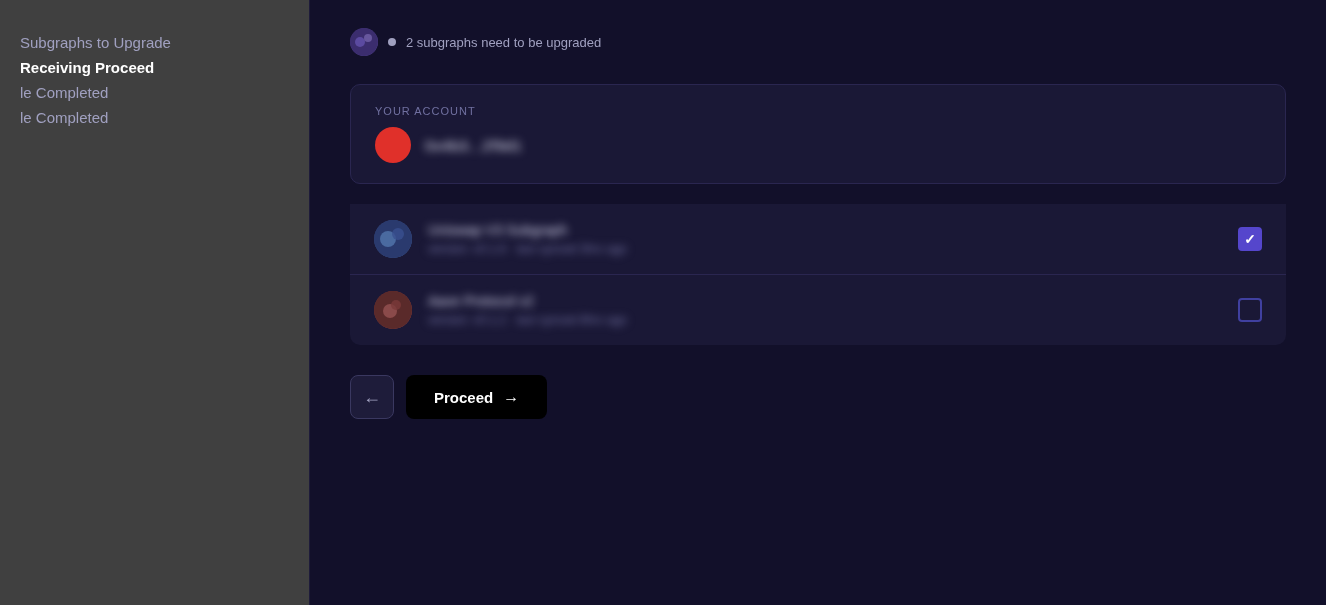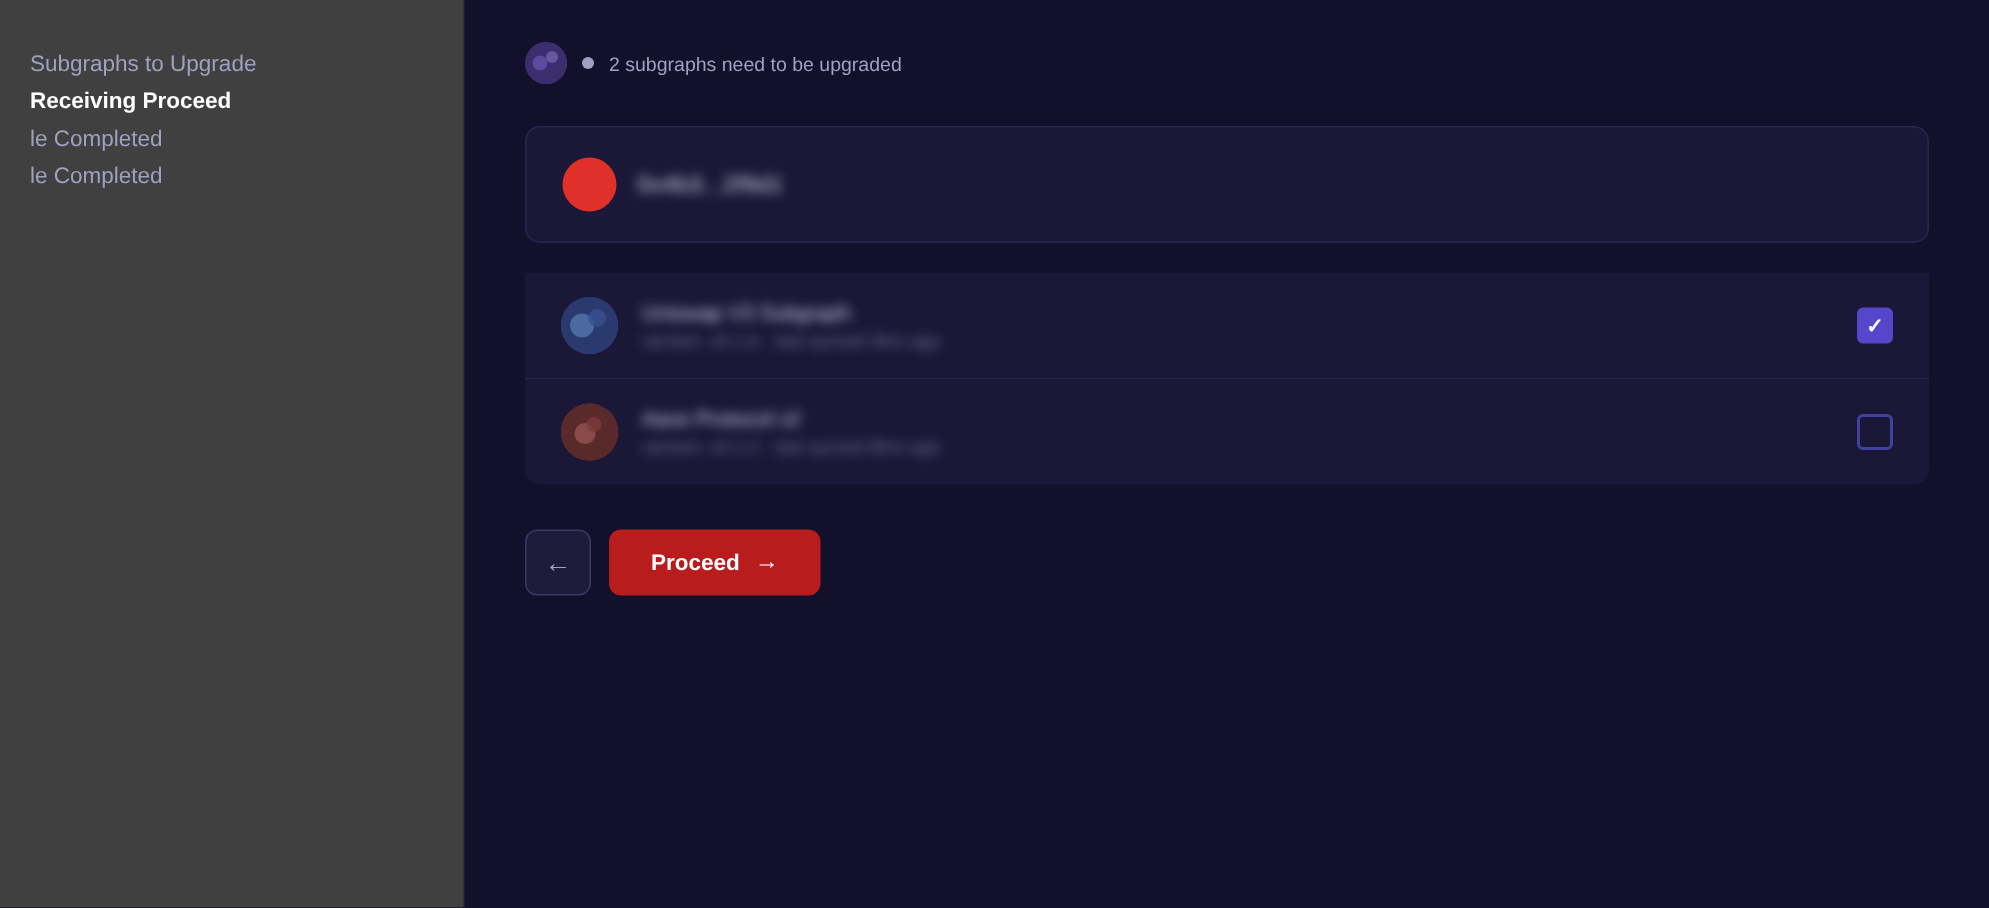--- a/index.html
+++ b/index.html
@@ -235,21 +235,21 @@
       align-items: center;
       justify-content: center;
       cursor: pointer;
       color: #a0a0c0;
       font-size: 18px;
     }
 
     .btn-proceed {
       height: 44px;
       padding: 0 28px;
-      background-color: #b91c1c;
+      background-color: #000000;
       border: none;
       border-radius: 8px;
       color: #ffffff;
       font-size: 15px;
       font-weight: 600;
       cursor: pointer;
       display: flex;
       align-items: center;
       gap: 10px;
       text-align: right;
@@ -285,20 +285,21 @@
         <circle cx="14" cy="14" r="14" fill="#3b2d6e"></circle>
         <circle cx="10" cy="14" r="5" fill="#5b4aa0"></circle>
         <circle cx="18" cy="10" r="4" fill="#7a6ab0" opacity="0.7"></circle>
       </svg>
     </div>
     <div class="notification-dot"></div>
     <span class="notification-text">2 subgraphs need to be upgraded</span>
   </div>
 
   <div class="account-card">
+    <div class="account-label">YOUR ACCOUNT</div>
     <div class="account-info">
       <div class="account-avatar"></div>
       <span class="account-address">0x4b3...2f9d1</span>
     </div>
   </div>
 
   <div class="subgraph-list">
 
     <div class="subgraph-item">
       <div class="subgraph-icon">

